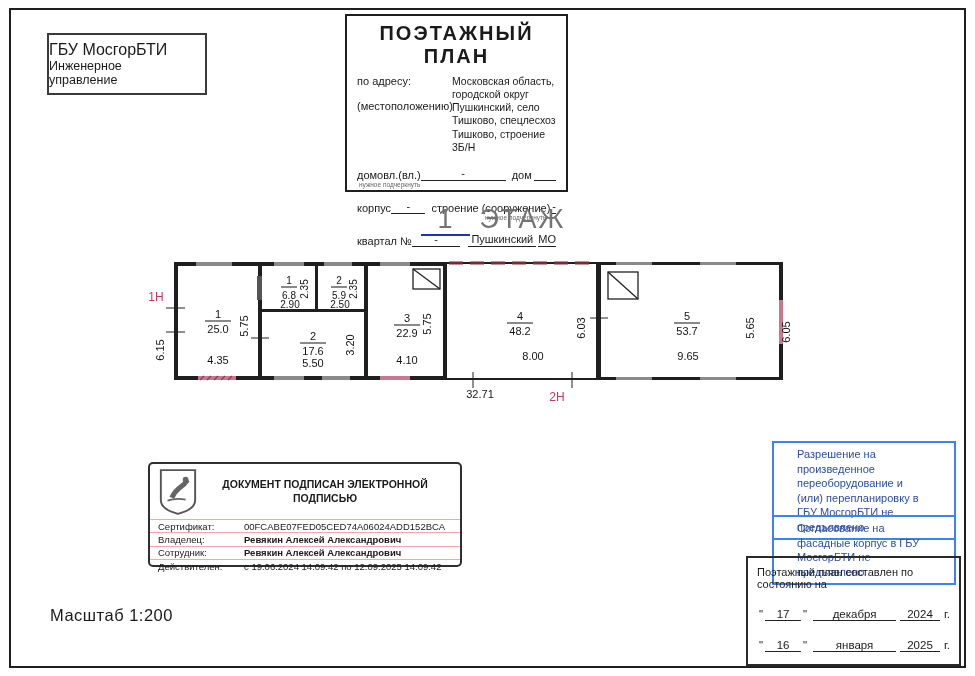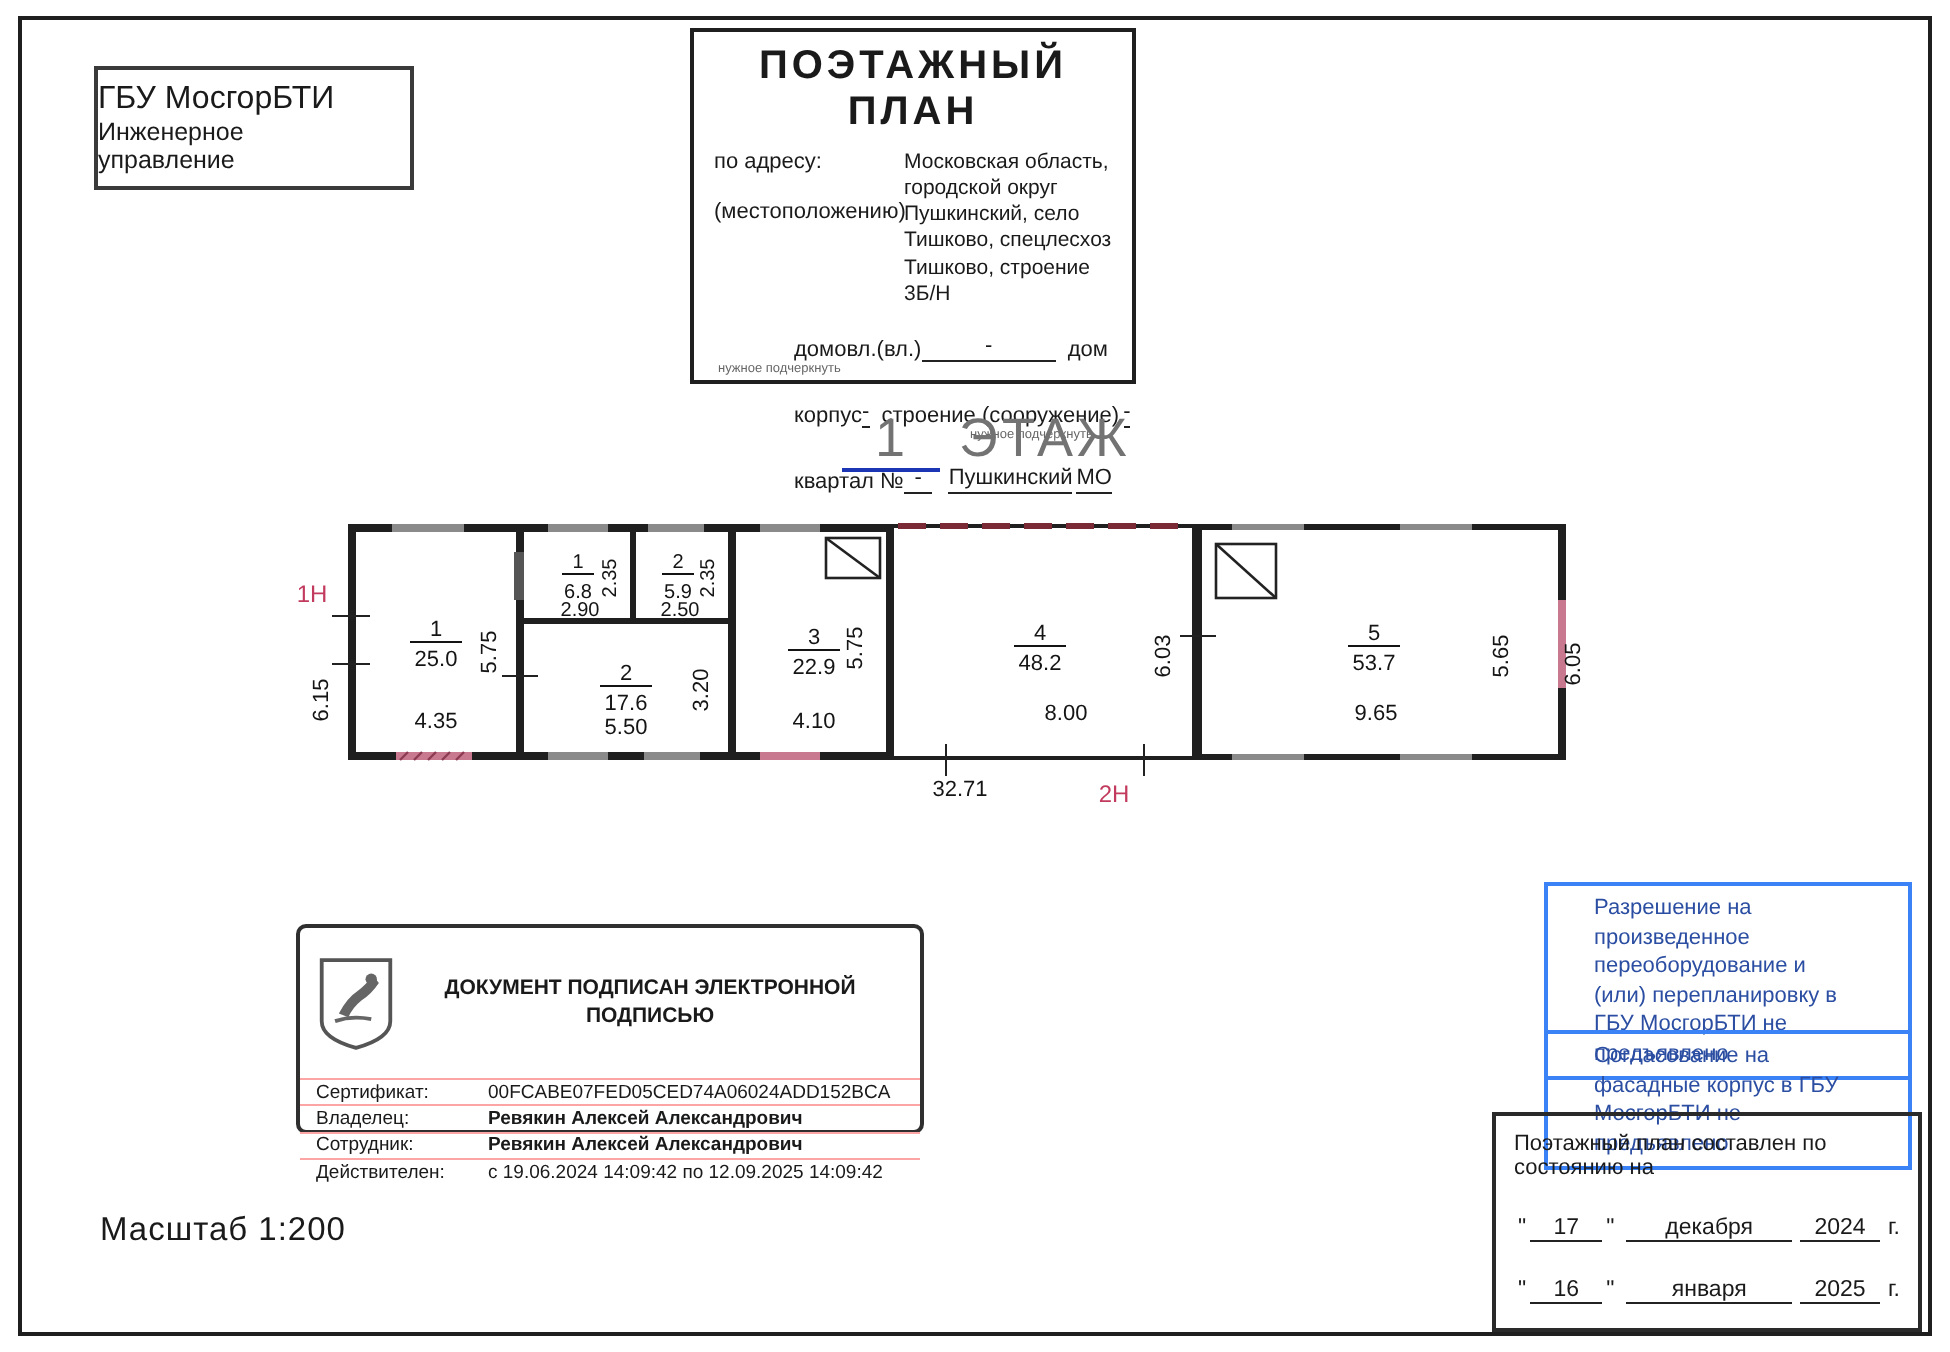--- a/index.html
+++ b/index.html
@@ -23,21 +23,21 @@
   .addr-labels{width:95px;font-size:11px;}
   .addr-lab2{margin-top:13px;}
   .addr-value{flex:1;line-height:1.25;}
   .form-row{display:flex;align-items:flex-end;font-size:11px;position:relative;}
   .fr1{margin-top:13px;}
   .fr2{margin-top:19px;}
   .fr3{margin-top:19px;}
   .blank{border-bottom:1px solid #222;text-align:center;display:inline-block;line-height:13px;}
   .b1{width:85px;} .b2{flex:1;margin-left:2px;} .b3{width:55px;} .b4{flex:1;margin-left:2px;}
   .b5{width:68px;} .b6{width:95px;margin-left:8px;} .b7{width:24px;margin-left:2px;}
-  .lbl{white-space:nowrap;margin-left:40px;}
+  .lbl{white-space:nowrap;}
   .lbl-gap{margin-left:6px;}
   .tiny{position:absolute;font-size:6.5px;color:#666;top:14px;}
   .tiny-r1{left:2px;}
   .tiny-r2{left:128px;}
 
   
   .floor-title{position:absolute;left:398px;top:204px;width:190px;text-align:center;
         color:#737373;font-size:27px;}
   .fnum{border-bottom:2px solid #1b35b5;padding:0 17px;}
   .ftxt{margin-left:10px;letter-spacing:2px;}
@@ -45,21 +45,21 @@
   
   .plan{position:absolute;left:138px;top:248px;}
   .pt{font-size:11px;fill:#141414;text-anchor:middle;font-family:"Liberation Sans",sans-serif;}
   .pts{font-size:10px;}
   .ptr{fill:#c23b5e;font-size:12px;}
   .fbar{stroke:#141414;stroke-width:1;}
 
   
   .stamp{position:absolute;left:148px;top:462px;width:314px;height:105px;
         border:2px solid #2f2f2f;border-radius:5px;box-sizing:border-box;background:#fff;}
-  .stamp-top{display:flex;align-items:center;padding:13px 8px;height:49px;}
+  .stamp-top{display:flex;align-items:center;padding:3px 8px;height:49px;}
   .stamp-title{flex:1;font-weight:bold;font-size:10.5px;text-align:center;line-height:1.3;padding:0 4px;}
   .srow{display:grid;grid-template-columns:86px 1fr;font-size:9.5px;
         padding:0 8px;height:12.4px;align-items:center;border-top:1px solid #fca5a5;}
   .srow .sval{white-space:nowrap;}
   .sbold .sval{font-weight:bold;}
 
   
   .note{position:absolute;left:772px;width:184px;box-sizing:border-box;
         border:2px solid #3b82f6;color:#2b4ea2;font-size:11px;line-height:1.32;padding:4px 23px;}
   .note1{top:441px;}

